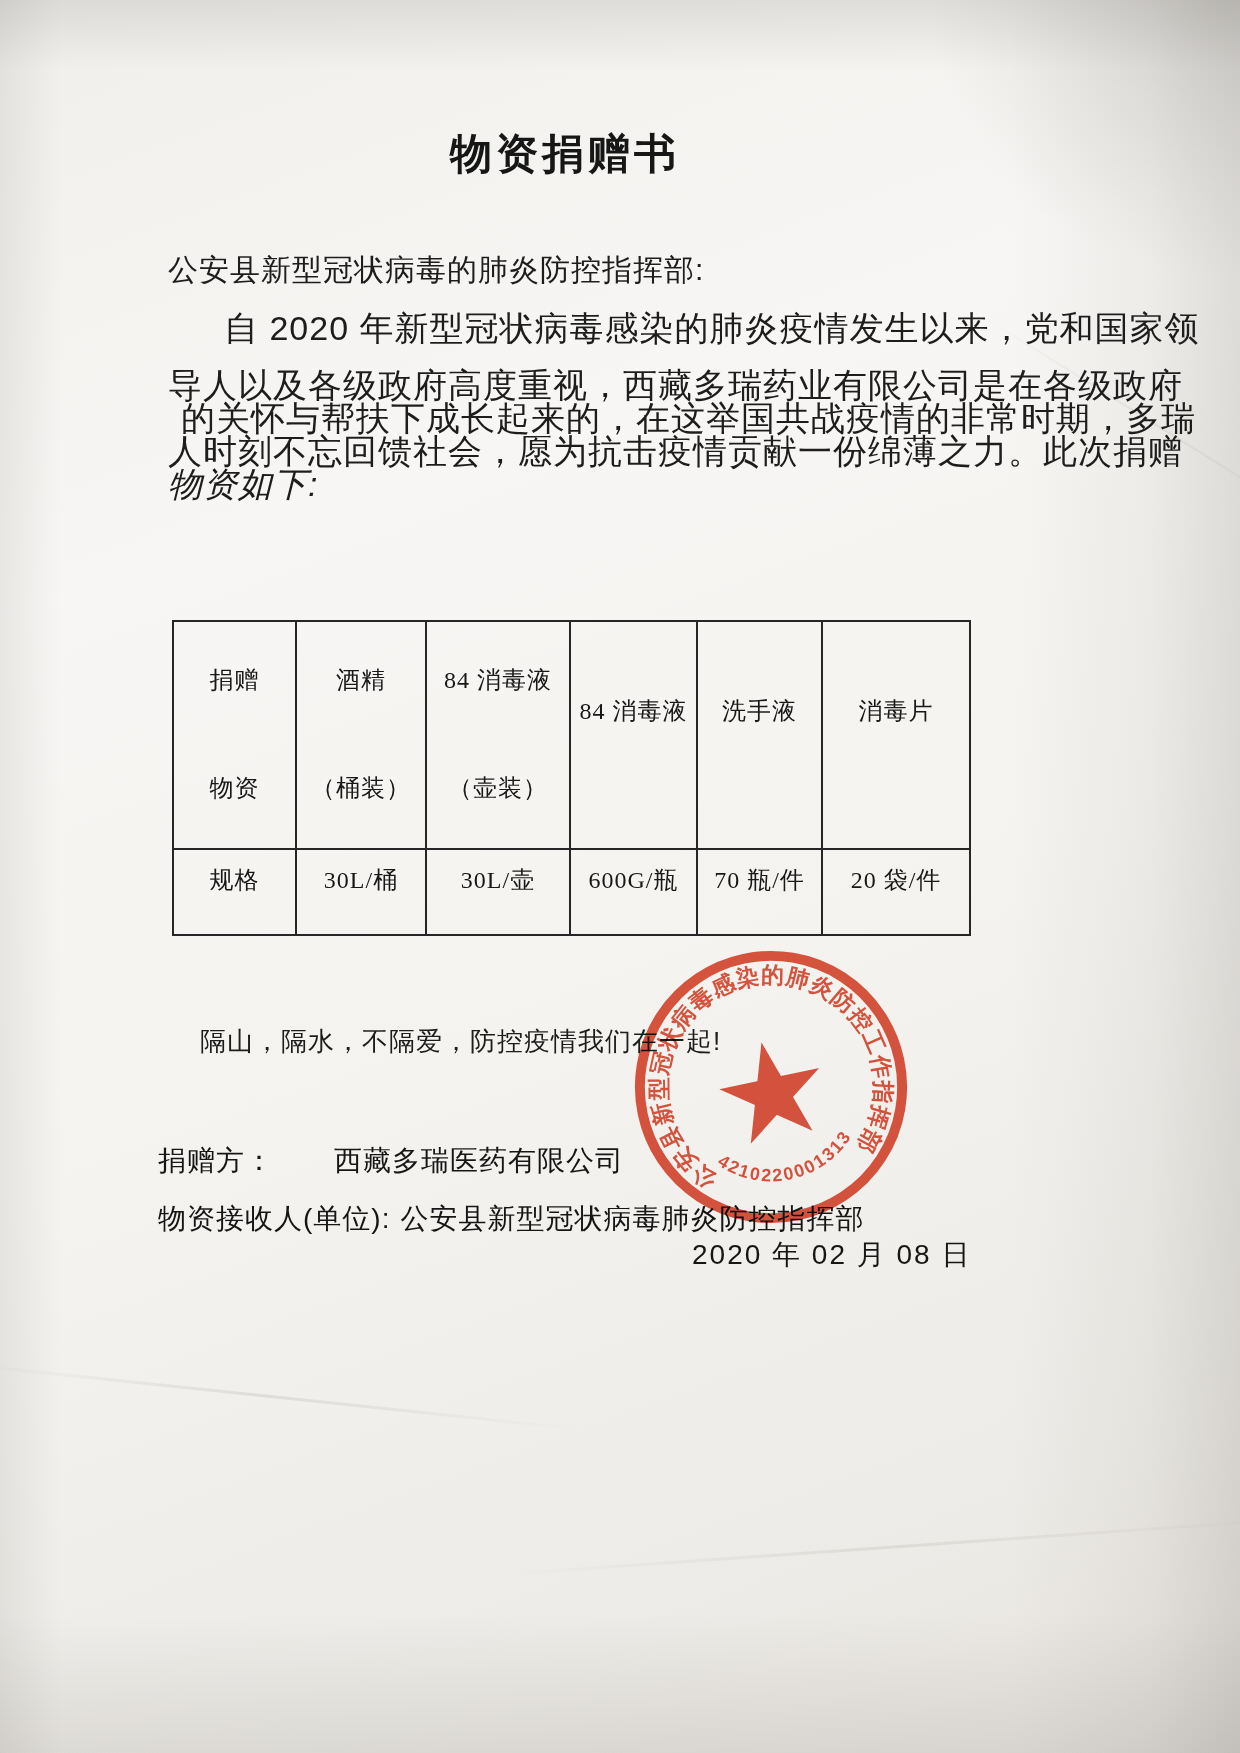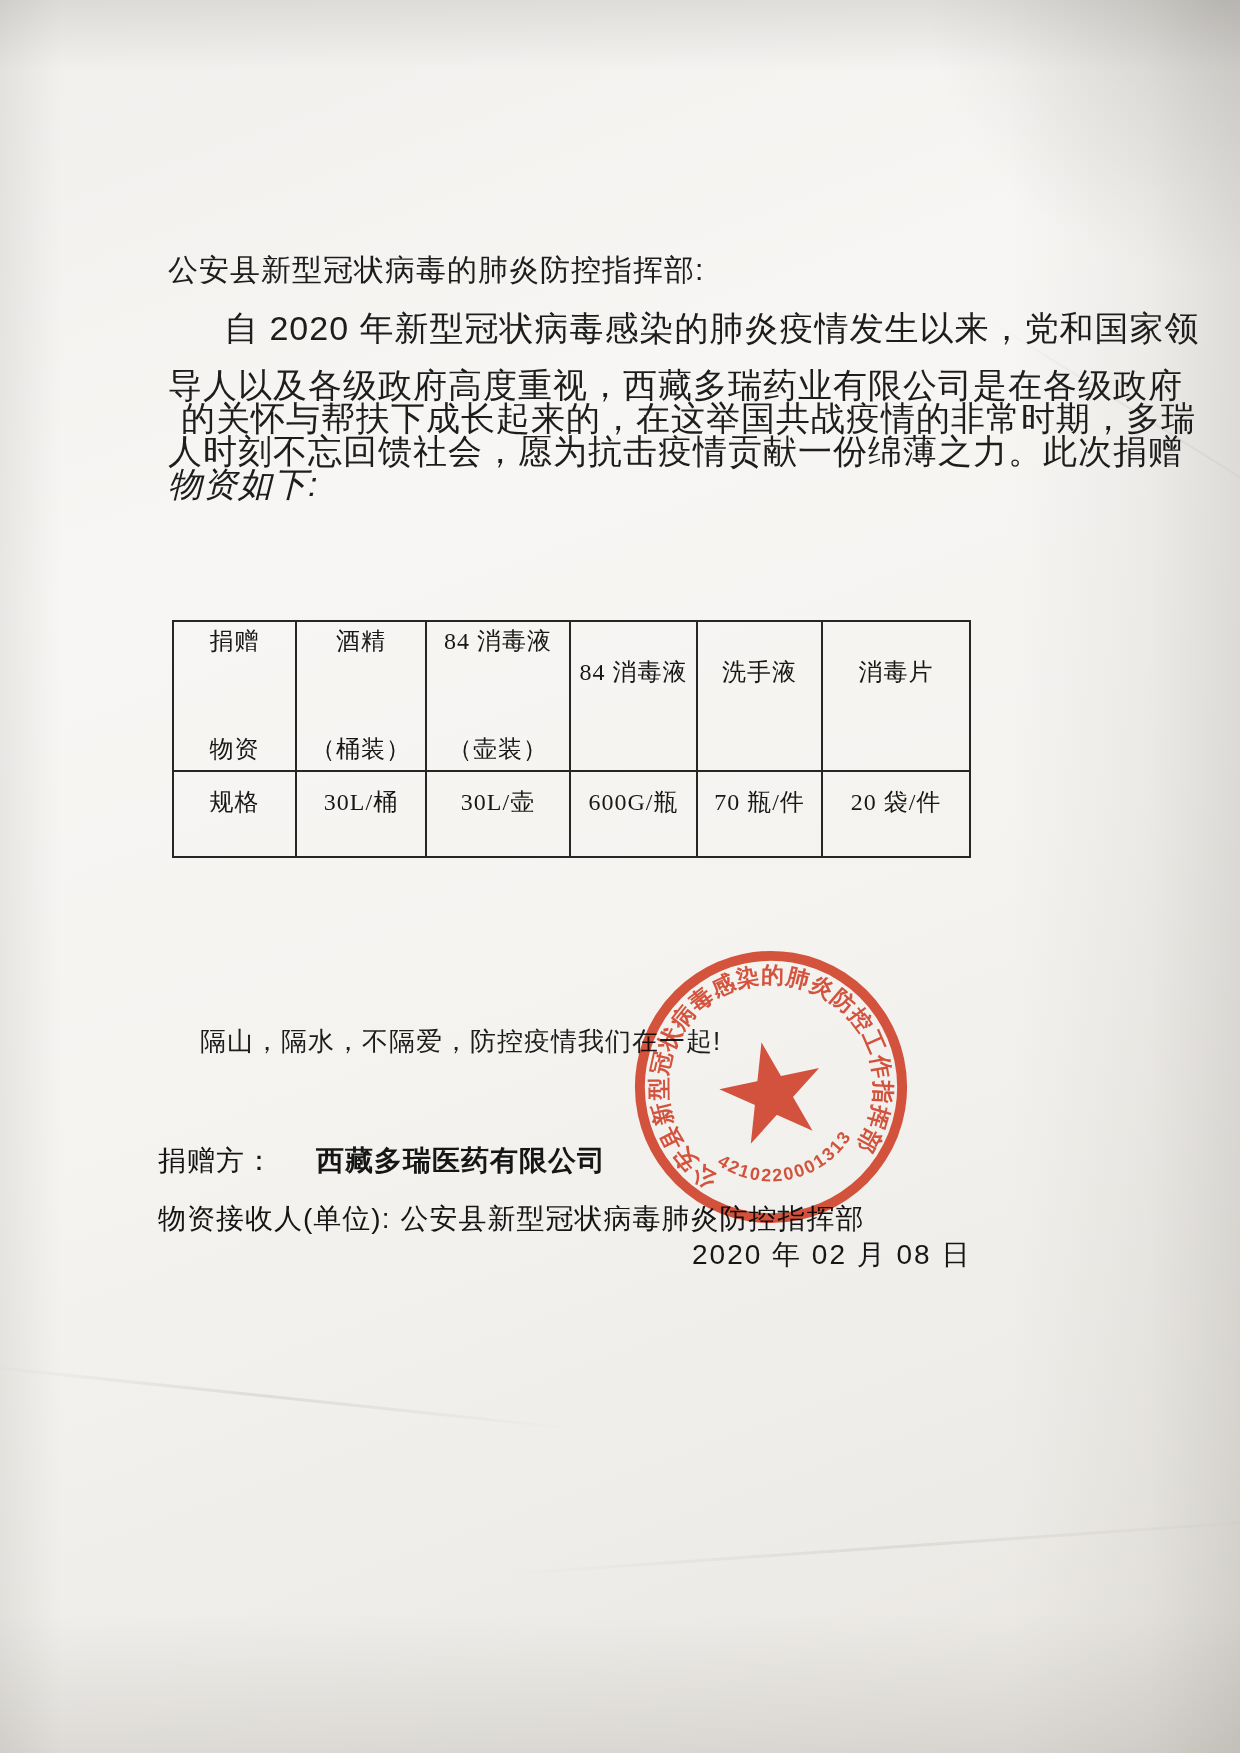--- a/index.html
+++ b/index.html
@@ -75,39 +75,39 @@
     border-collapse: collapse; table-layout: fixed;
     font-family: "Liberation Serif", "DejaVu Serif", serif;
     color: #181818;
   }
   .donation-table td {
     border: 2px solid #262626;
     text-align: center;
     font-size: 24px;
     letter-spacing: 1px;
   }
-  .donation-table tr.hdr td { height: 150px; vertical-align: middle; }
+  .donation-table tr.hdr td { height: 228px; vertical-align: middle; }
   .donation-table tr.hdr td.single { padding-bottom: 48px; }
   .two-line {
     display: flex; flex-direction: column; justify-content: space-between;
     align-items: center; height: 146px; padding: 2px 0 4px 0;
   }
   .donation-table tr.vals td {
     height: 86px; vertical-align: top; padding-top: 14px;
   }
 
   .slogan {
     position: absolute; top: 1024px; left: 200px;
     font-size: 26px; letter-spacing: 1px; color: #1d1d1d;
   }
   .donor-line {
     position: absolute; top: 1142px; left: 158px;
     font-size: 28px; letter-spacing: 1px; color: #161616; z-index: 2;
   }
-  .donor-line .name { margin-left: 42px; font-weight: bold; }
+  .donor-line .name { margin-left: 60px; }
   .receiver-line {
     position: absolute; top: 1200px; left: 158px;
     font-size: 28px; letter-spacing: 1px; color: #161616; z-index: 2;
   }
   .receiver-line .name { margin-left: 10px; }
   .date-line {
     position: absolute; top: 1236px; left: 656px;
     font-size: 28px; letter-spacing: 2px; color: #161616; z-index: 2; margin-left: 36px;
   }
 
@@ -128,20 +128,21 @@
 
   <div class="artifact shade-right"></div>
   <div class="artifact shade-top"></div>
   <div class="artifact shade-corner-tr"></div>
   <div class="artifact shade-bottom"></div>
   <div class="artifact shade-left"></div>
   <div class="artifact crease-1"></div>
   <div class="artifact crease-2"></div>
   <div class="artifact crease-3"></div>
 
+  <div class="page-title">物资捐赠书</div>
 
   <div class="salutation">公安县新型冠状病毒的肺炎防控指挥部:</div>
 
   <div>
     <div class="body-line bl-1">自 2020 年新型冠状病毒感染的肺炎疫情发生以来，党和国家领</div>
     <div class="body-line bl-2">导人以及各级政府高度重视，西藏多瑞药业有限公司是在各级政府</div>
     <div class="body-line bl-3">的关怀与帮扶下成长起来的，在这举国共战疫情的非常时期，多瑞</div>
     <div class="body-line bl-4">人时刻不忘回馈社会，愿为抗击疫情贡献一份绵薄之力。此次捐赠</div>
     <div class="body-line bl-5">物资如下:</div>
   </div>

